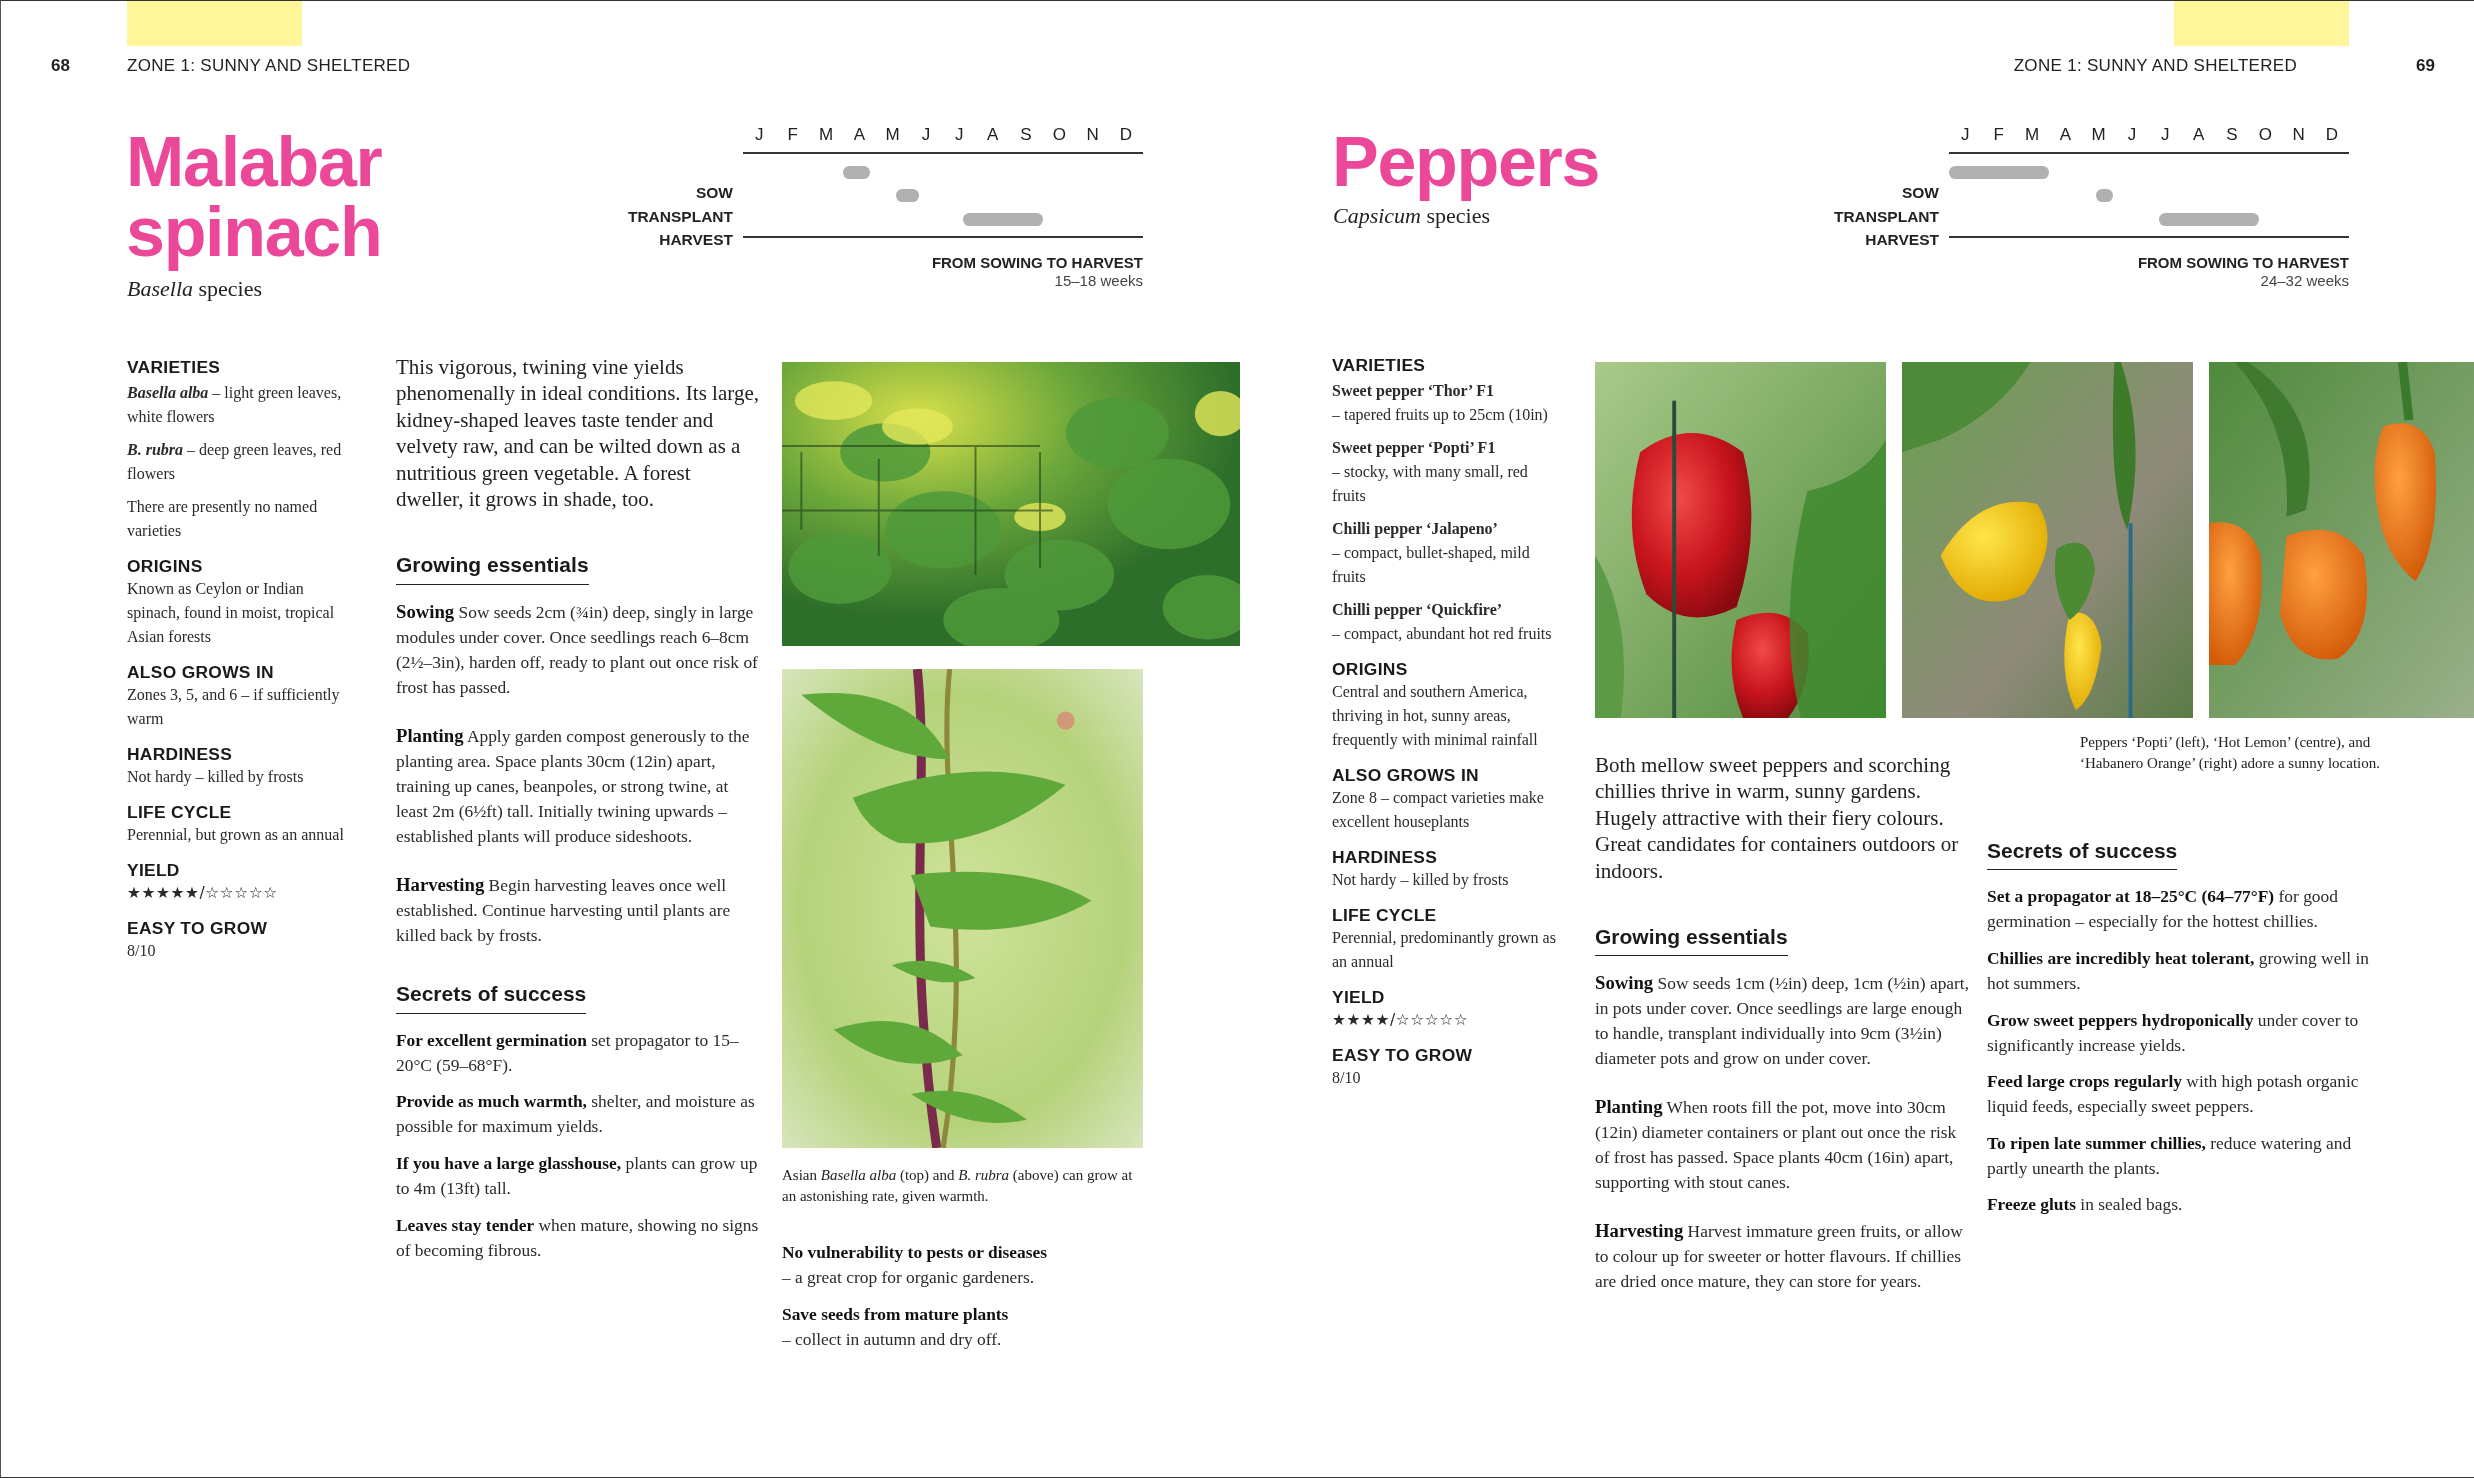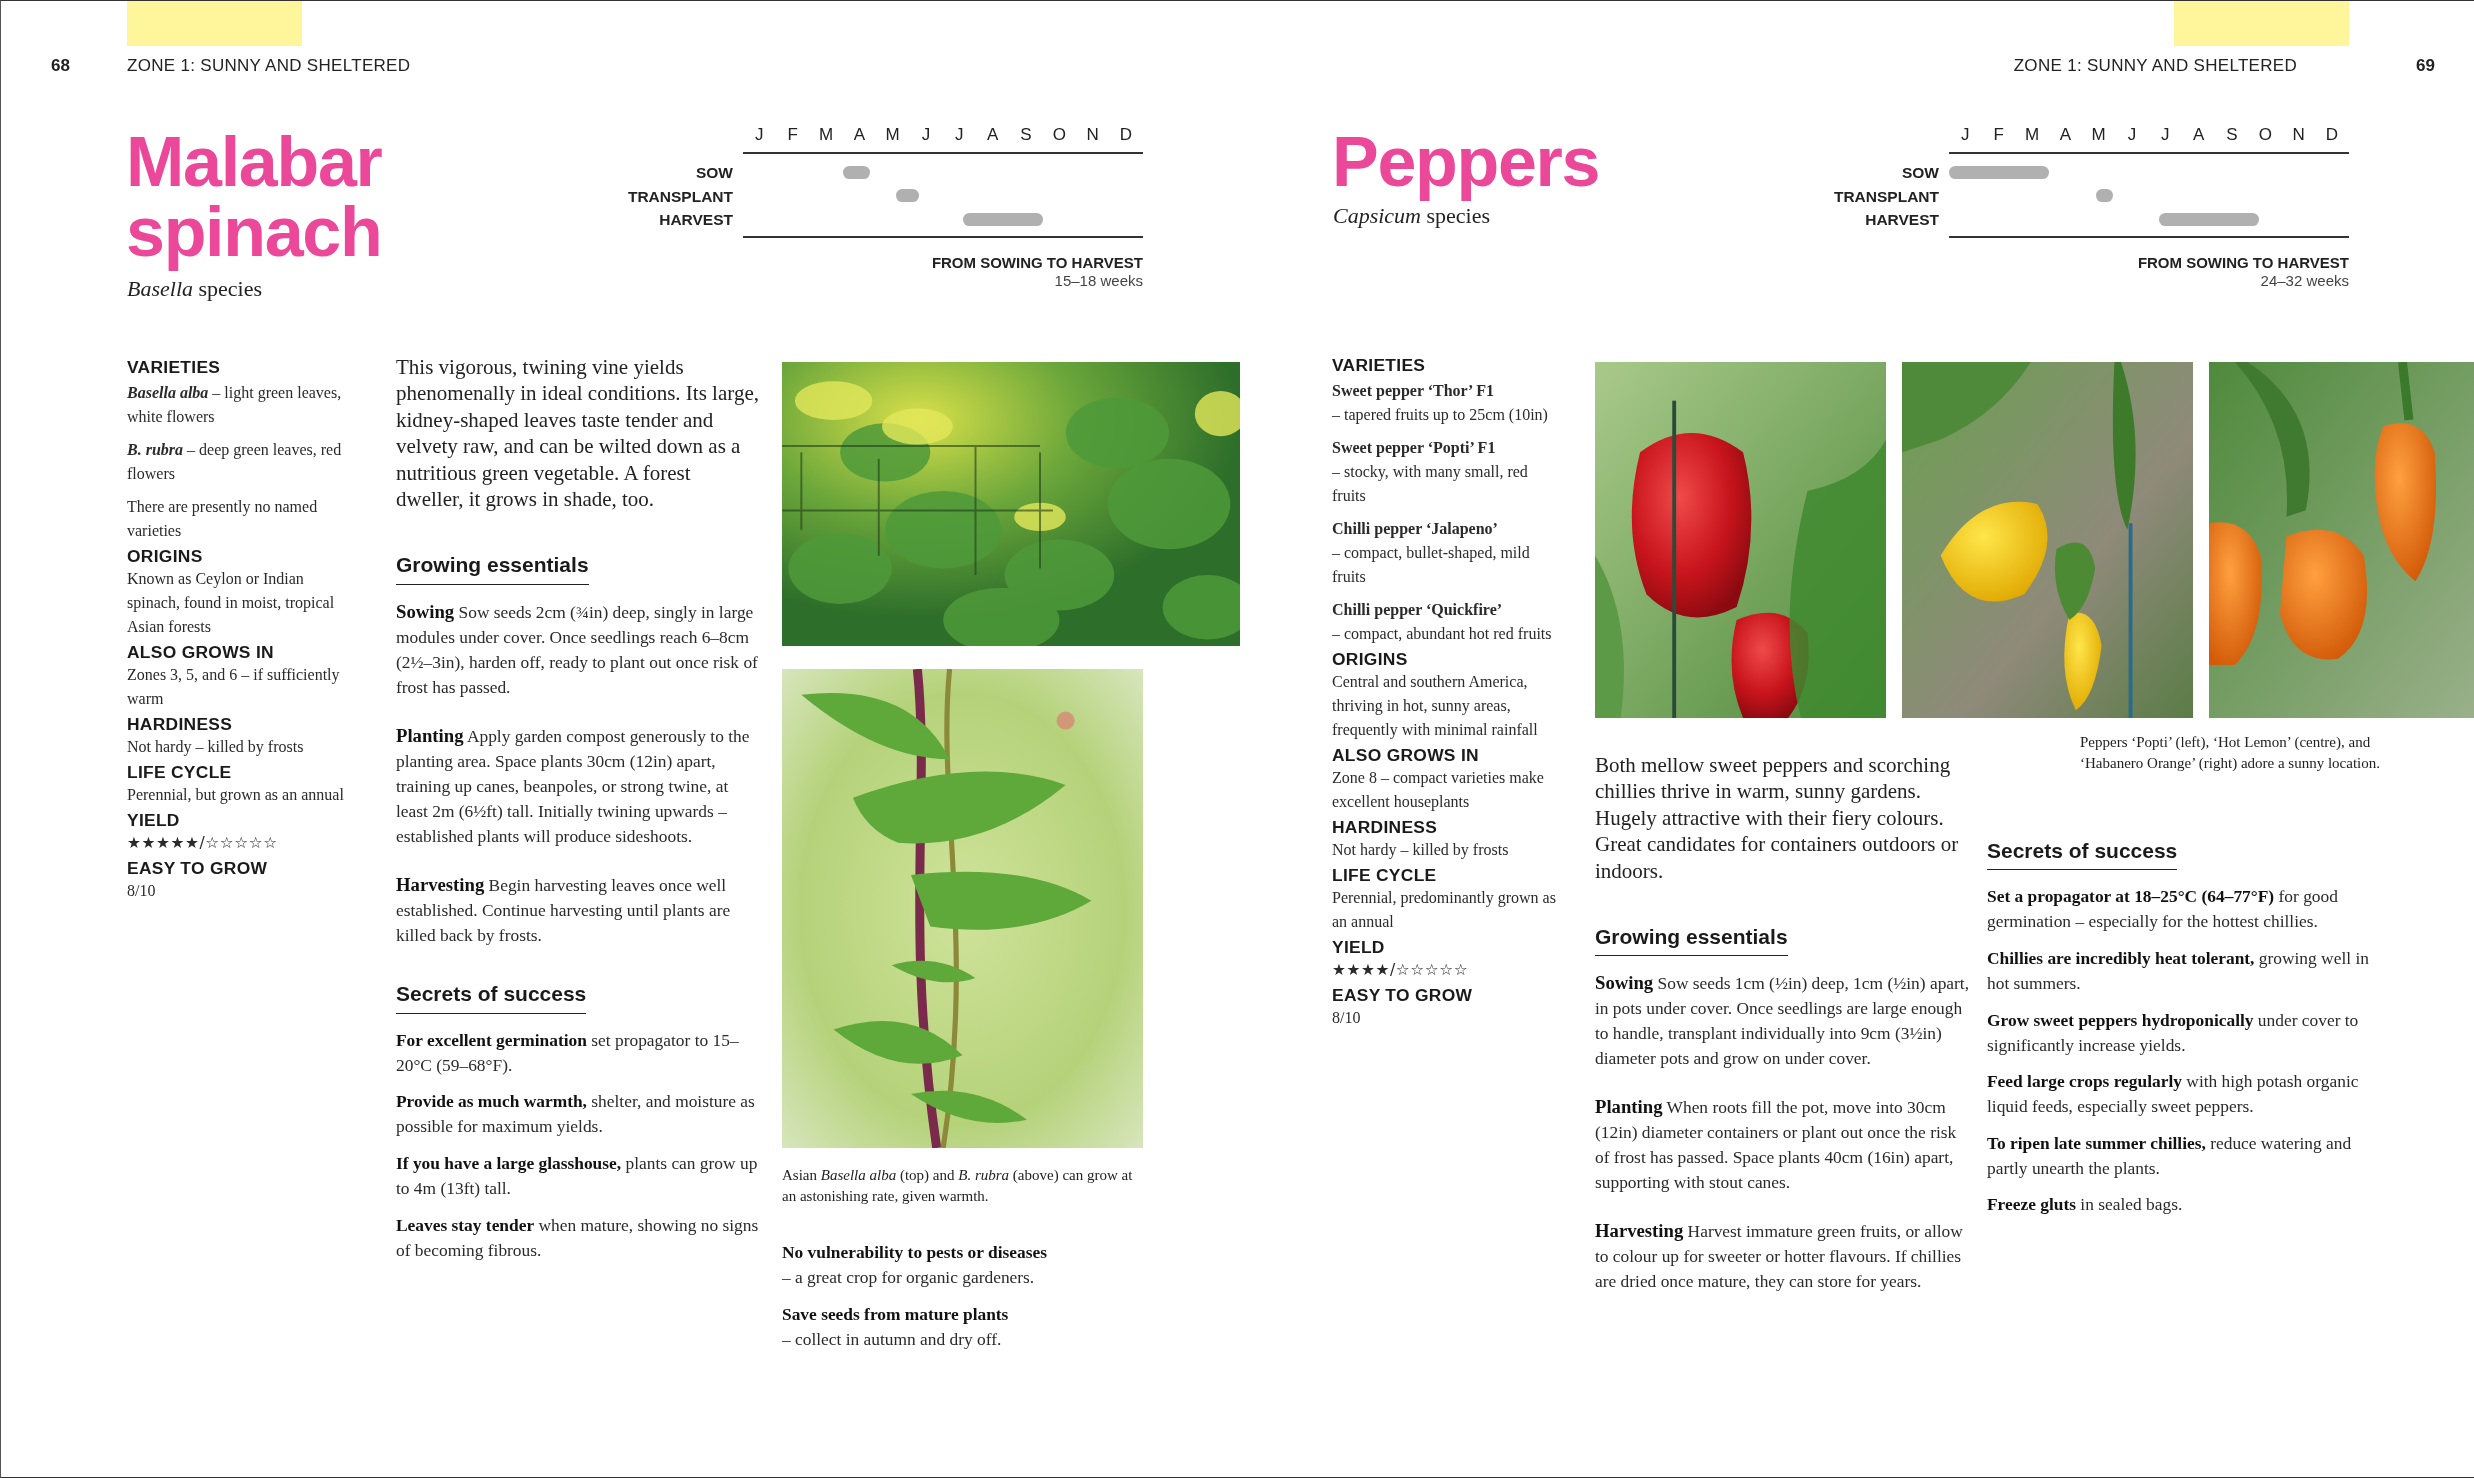--- a/index.html
+++ b/index.html
@@ -16,28 +16,28 @@
 
   .title { position: absolute; font-family: "Liberation Sans", sans-serif; font-weight: 700; font-size: 70px; line-height: 70px; letter-spacing: -1.3px; color: #ec4899; }
   .latin { position: absolute; font-family: "Liberation Serif", serif; font-size: 22px; color: #222; }
   .latin i { font-style: italic; }
 
   
   .cal { position: absolute; width: 400px; }
   .cal .months { position: absolute; top: 0; left: 0; width: 400px; height: 26px; display: flex; }
   .cal .months span { flex: 1; text-align: center; font-family: "Liberation Sans", sans-serif; font-size: 17px; letter-spacing: 0.6px; }
   .cal .rule { position: absolute; left: 0; width: 400px; height: 1.9px; background: #333; }
-  .cal .rowlabel { position: absolute; right: 410px; font-family: "Liberation Sans", sans-serif; font-weight: 700; font-size: 15.5px; text-align: right; white-space: nowrap; }
+  .cal .rowlabel { position: absolute; right: 410px; font-family: "Liberation Sans", sans-serif; font-weight: 700; font-size: 15.5px; text-align: right; white-space: nowrap; margin-top: 20px; }
   .cal .bar { position: absolute; height: 13px; border-radius: 6.4px; background: #b0b0b0; }
   .cal .foot-title { position: absolute; right: 0; font-family: "Liberation Sans", sans-serif; font-weight: 700; font-size: 15px; white-space: nowrap; }
   .cal .foot-val { position: absolute; right: 0; font-family: "Liberation Sans", sans-serif; font-size: 15px; color: #444; white-space: nowrap; }
 
   
   .sidebar { position: absolute; width: 232px; }
-  .sb-h { font-family: "Liberation Sans", sans-serif; font-weight: 700; font-size: 17.4px; letter-spacing: 0.3px; margin-top: 3px; color: #1a1a1a; }
+  .sb-h { font-family: "Liberation Sans", sans-serif; font-weight: 700; font-size: 17.4px; letter-spacing: 0.3px; margin-top: 13px; color: #1a1a1a; }
   .sb-h:first-child { margin-top: 0; }
   .sb-t { font-family: "Liberation Serif", serif; font-size: 16px; line-height: 24px; color: #2a2a2a; }
   .sb-t b { font-weight: 700; }
   .sb-var { margin-top: 2.6px; }
   .sb-var + .sb-var { margin-top: 9px; }
   .stars { font-family: "DejaVu Sans", sans-serif; font-size: 15.5px; letter-spacing: 0.6px; }
 
   
   .col { position: absolute; }
   .intro { font-family: "Liberation Serif", serif; font-size: 21px; line-height: 26.4px; color: #222; }

